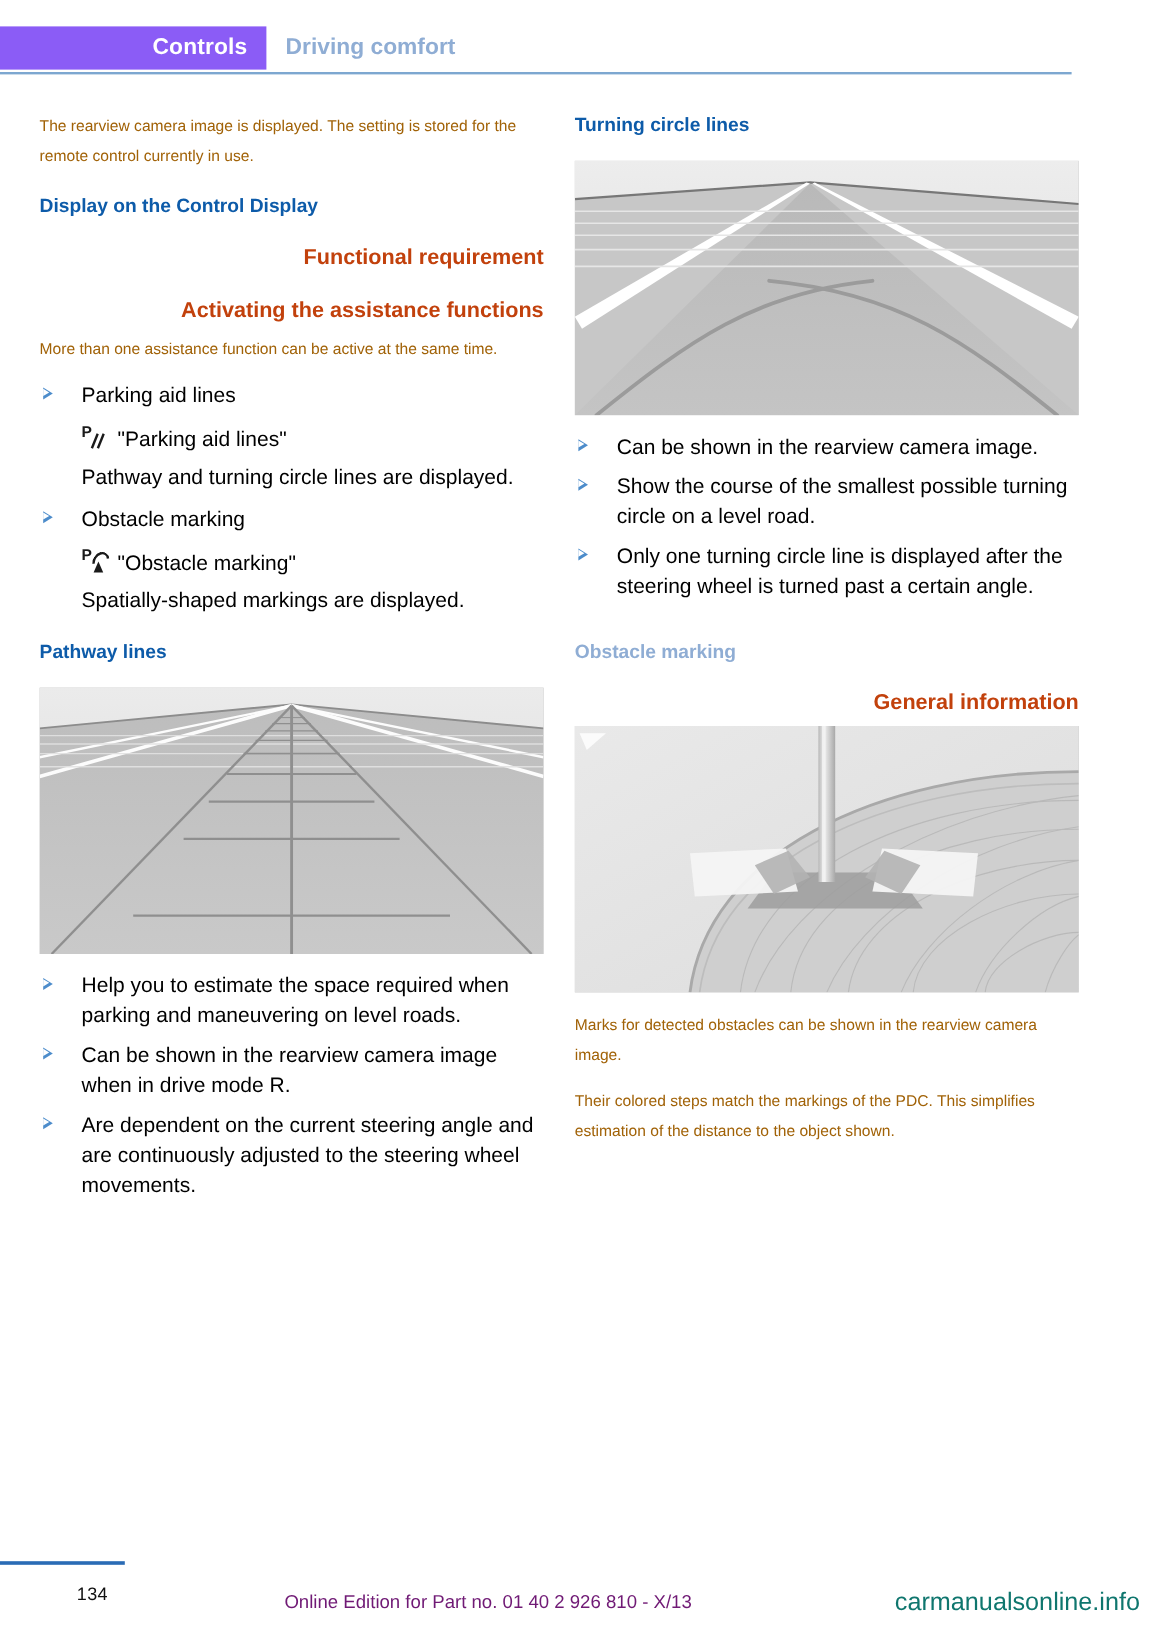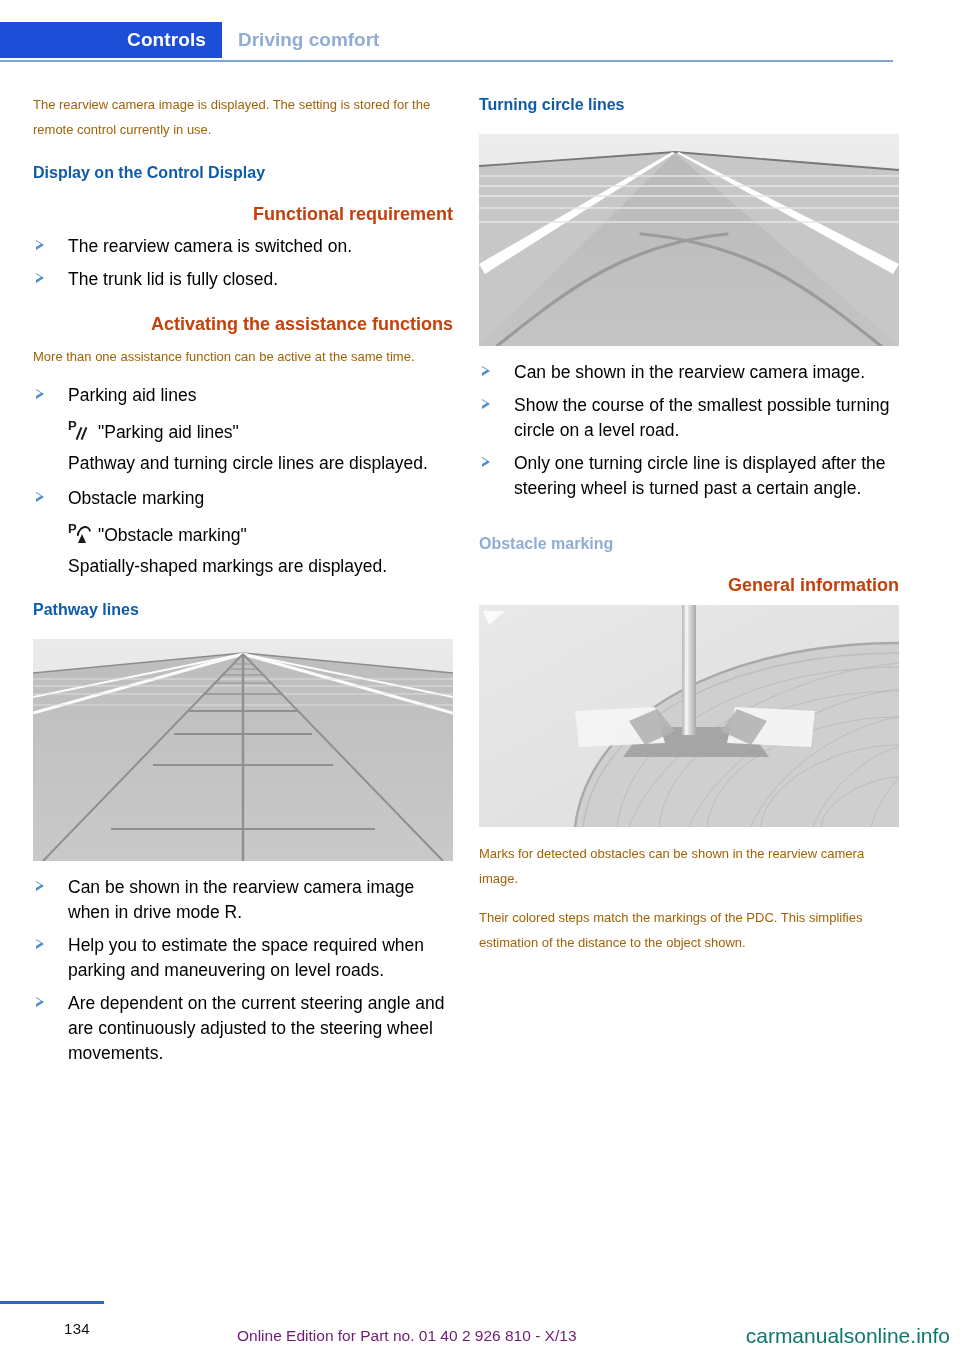--- a/index.html
+++ b/index.html
@@ -31,21 +31,21 @@
     width: 893px;
     height: 2px;
     background: #7da7d0;
   }
   .tab-active {
     position: absolute;
     left: 0;
     top: 0;
     width: 222px;
     height: 36px;
-    background: #1d4ed8;
+    background: #8b5cf6;
     color: #ffffff;
     font-size: 19px;
     font-weight: bold;
     line-height: 36px;
     text-align: right;
     padding-right: 16px;
     box-sizing: border-box;
     letter-spacing: .1px;
   }
   .tab-inactive {
@@ -243,30 +243,20 @@
 <div class="header-rule"></div>
 
 <div class="col col-left">
 
   <p class="body">The rearview camera image is displayed. The setting is stored for the remote control currently in use.</p>
 
   <h2 class="h-blue">Display on the Control Display</h2>
 
   <h3 class="h-lightblue first">Functional requirement</h3>
 
-  <ul class="bul">
-    <li>
-      <span class="tri"></span>
-      <span>The rearview camera is switched on.</span>
-    </li>
-    <li>
-      <span class="tri"></span>
-      <span>The trunk lid is fully closed.</span>
-    </li>
-  </ul>
 
   <h3 class="h-lightblue">Activating the assistance functions</h3>
 
   <p class="body">More than one assistance function can be active at the same time.</p>
 
   <ul class="bul">
     <li>
       <span class="tri"></span>
       <span>Parking aid lines</span>
     </li>
@@ -349,25 +339,25 @@
         <path d="M188 36 L232 36" stroke-width="1"></path>
         <path d="M194 30 L226 30" stroke-width="0.9"></path>
         <path d="M199 25 L221 25" stroke-width="0.8"></path>
       </g>
     </svg>
   </div>
 
   <ul class="bul">
     <li>
       <span class="tri"></span>
+      <span>Help you to estimate the space required when parking and maneuvering on level roads.</span>
+    </li>
+    <li>
+      <span class="tri"></span>
       <span>Can be shown in the rearview camera image when in drive mode R.</span>
-    </li>
-    <li>
-      <span class="tri"></span>
-      <span>Help you to estimate the space required when parking and maneuvering on level roads.</span>
     </li>
     <li>
       <span class="tri"></span>
       <span>Are dependent on the current steering angle and are continuously adjusted to the steering wheel movements.</span>
     </li>
   </ul>
 </div>
 
 <div class="col col-right">
 

